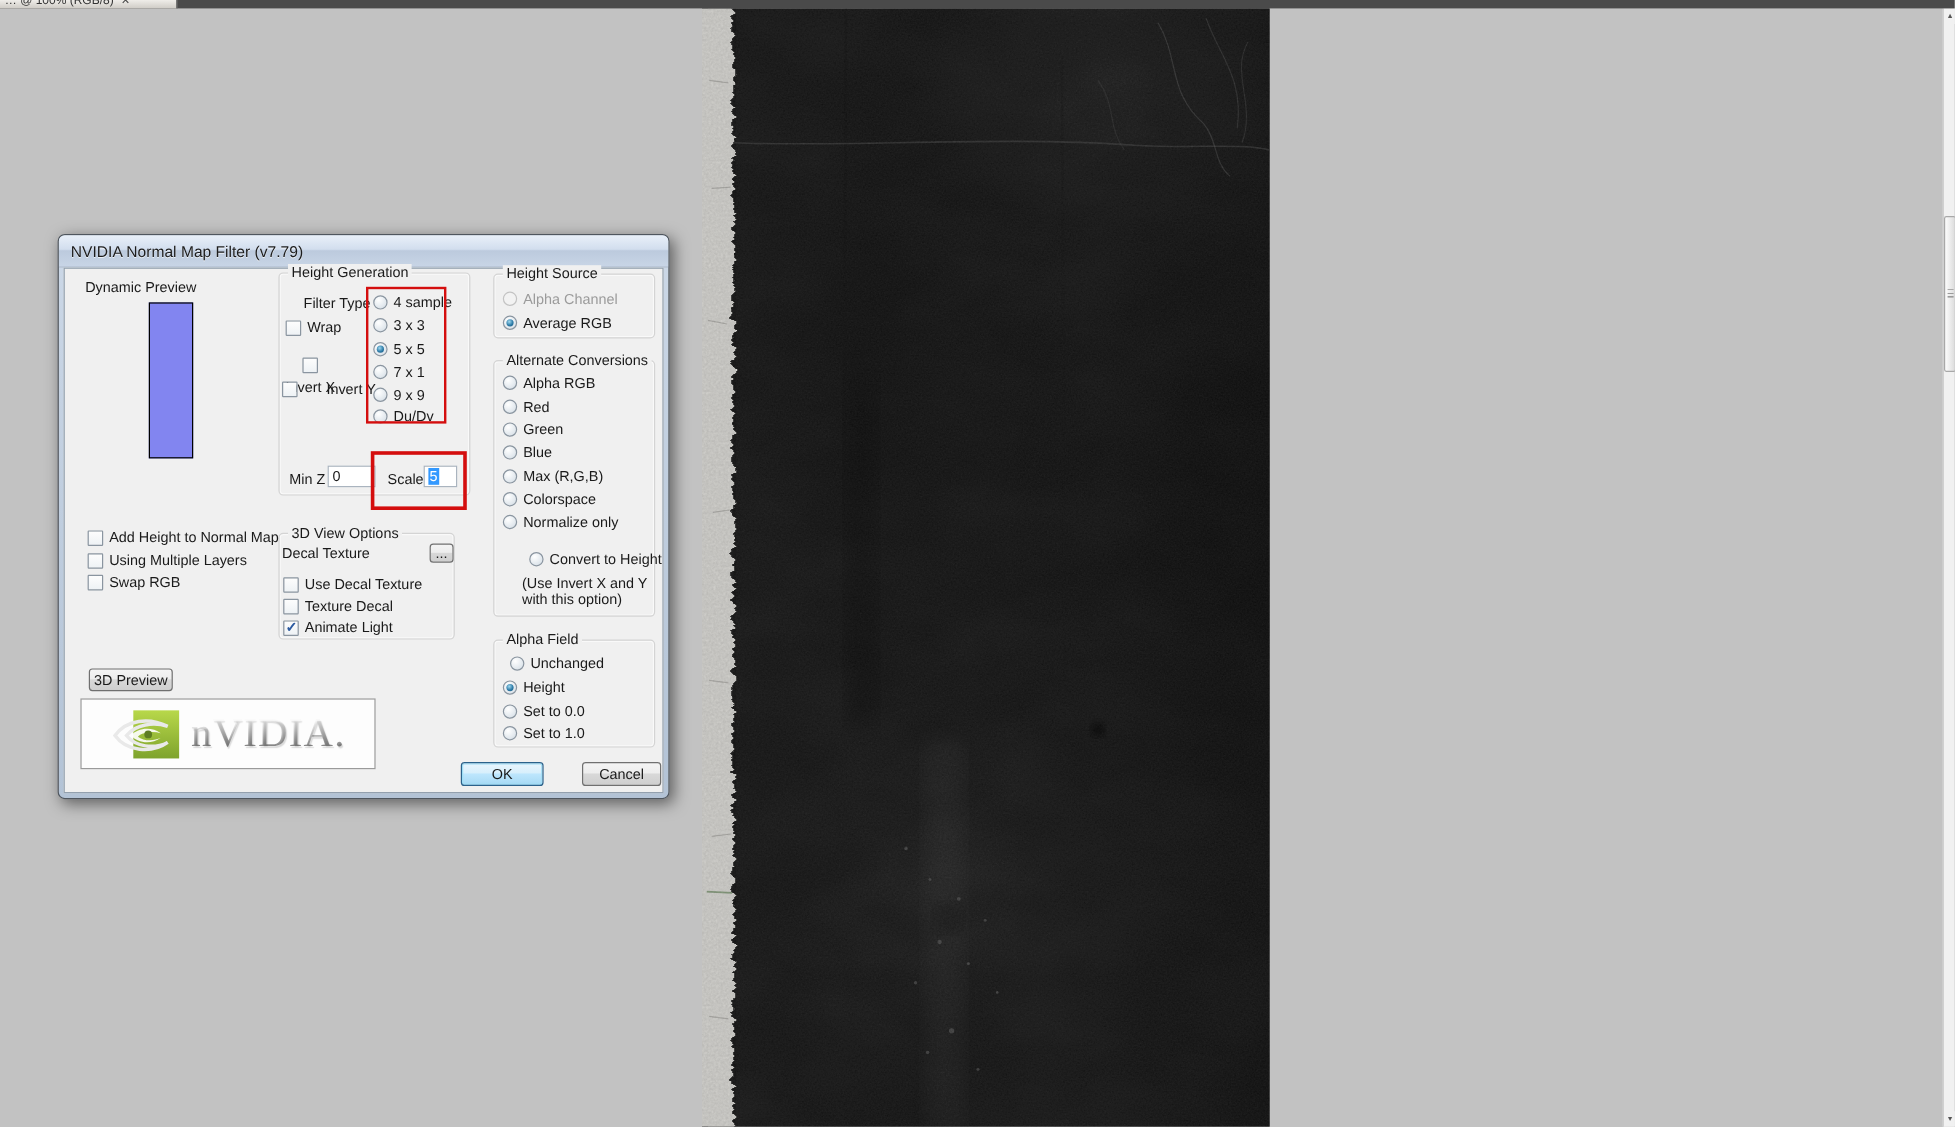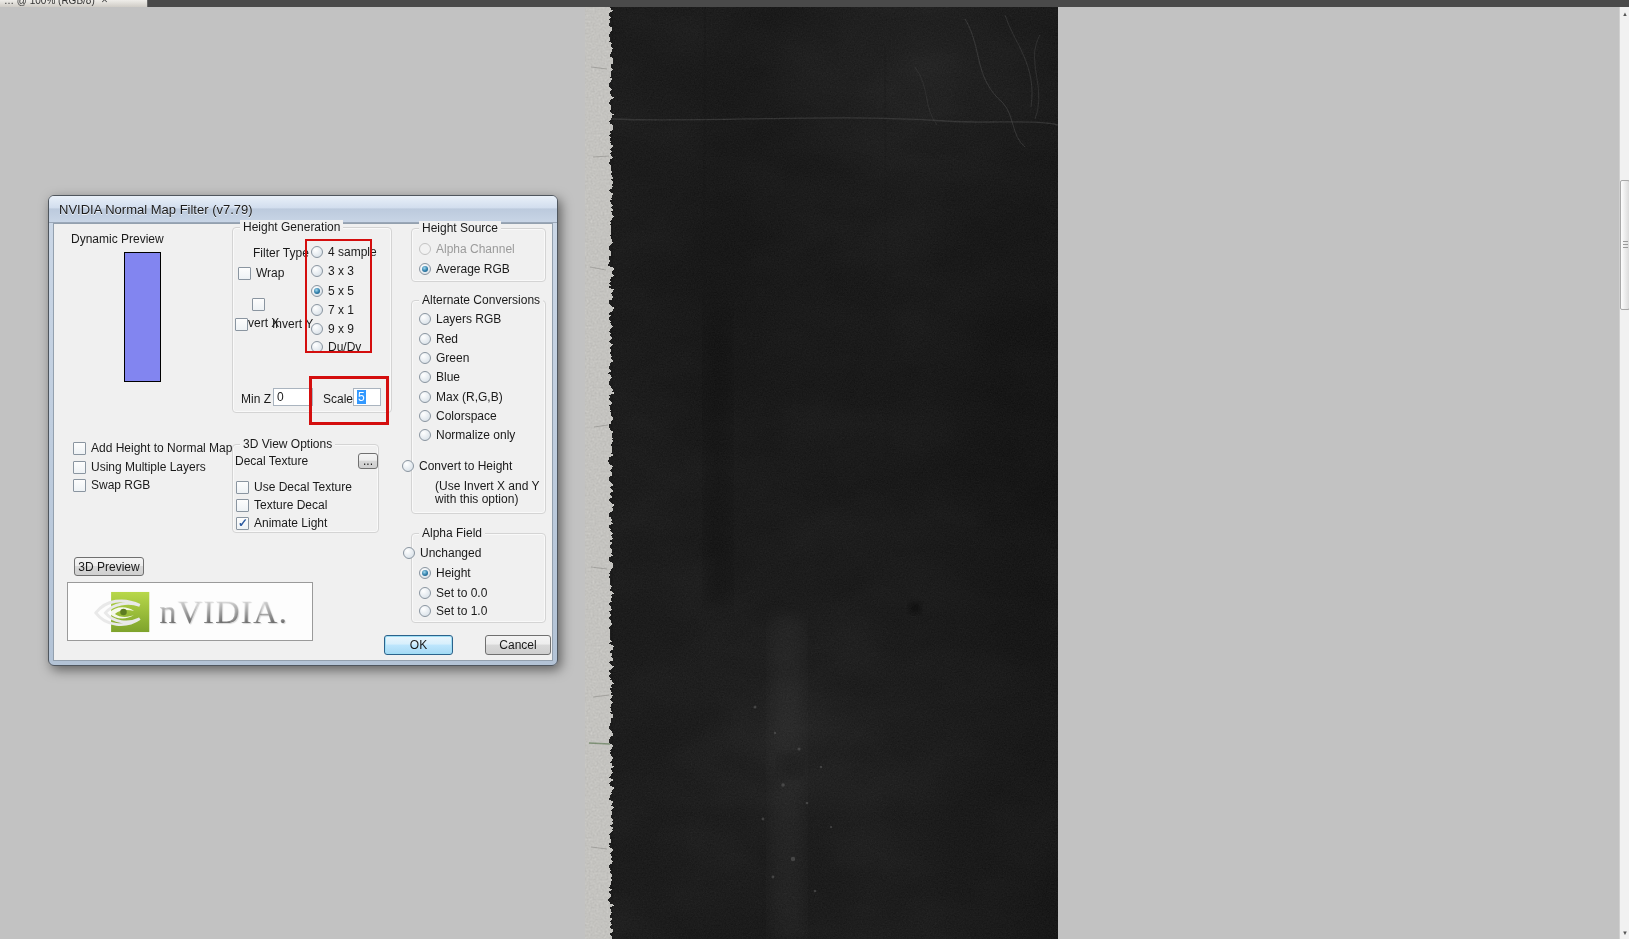--- a/index.html
+++ b/index.html
@@ -372,21 +372,21 @@
   <div class="radio-row" style="left:370px; top:66px;">
     <span class="radio sel"></span>
     <span class="lbl">Average RGB</span>
   </div>
 
   <div class="groupbox" style="left:362px; top:104px; width:135px; height:214px;">
     <span class="legend">Alternate Conversions</span>
   </div>
   <div class="radio-row" style="left:370px; top:116px;">
     <span class="radio"></span>
-    <span class="lbl">Layers RGB</span>
+    <span class="lbl">Alpha RGB</span>
   </div>
   <div class="radio-row" style="left:370px; top:136px;">
     <span class="radio"></span>
     <span class="lbl">Red</span>
   </div>
   <div class="radio-row" style="left:370px; top:155px;">
     <span class="radio"></span>
     <span class="lbl">Green</span>
   </div>
   <div class="radio-row" style="left:370px; top:174px;">
@@ -398,31 +398,31 @@
     <span class="lbl">Max (R,G,B)</span>
   </div>
   <div class="radio-row" style="left:370px; top:213px;">
     <span class="radio"></span>
     <span class="lbl">Colorspace</span>
   </div>
   <div class="radio-row" style="left:370px; top:232px;">
     <span class="radio"></span>
     <span class="lbl">Normalize only</span>
   </div>
-  <div class="radio-row" style="left:353px; top:263px;text-align:right;">
+  <div class="radio-row" style="left:392px; top:263px;text-align:right;">
     <span class="radio"></span>
     <span class="lbl">Convert to Height</span>
   </div>
   <div class="abs lbl" style="left:386px; top:283px;">(Use Invert X and Y</div>
   <div class="abs lbl" style="left:386px; top:296px;">with this option)</div>
 
   <div class="groupbox" style="left:362px; top:337px; width:135px; height:90px;">
     <span class="legend">Alpha Field</span>
   </div>
-  <div class="radio-row" style="left:354px; top:350px;">
+  <div class="radio-row" style="left:376px; top:350px;">
     <span class="radio"></span>
     <span class="lbl">Unchanged</span>
   </div>
   <div class="radio-row" style="left:370px; top:370px;">
     <span class="radio sel"></span>
     <span class="lbl">Height</span>
   </div>
   <div class="radio-row" style="left:370px; top:390px;">
     <span class="radio"></span>
     <span class="lbl">Set to 0.0</span>

